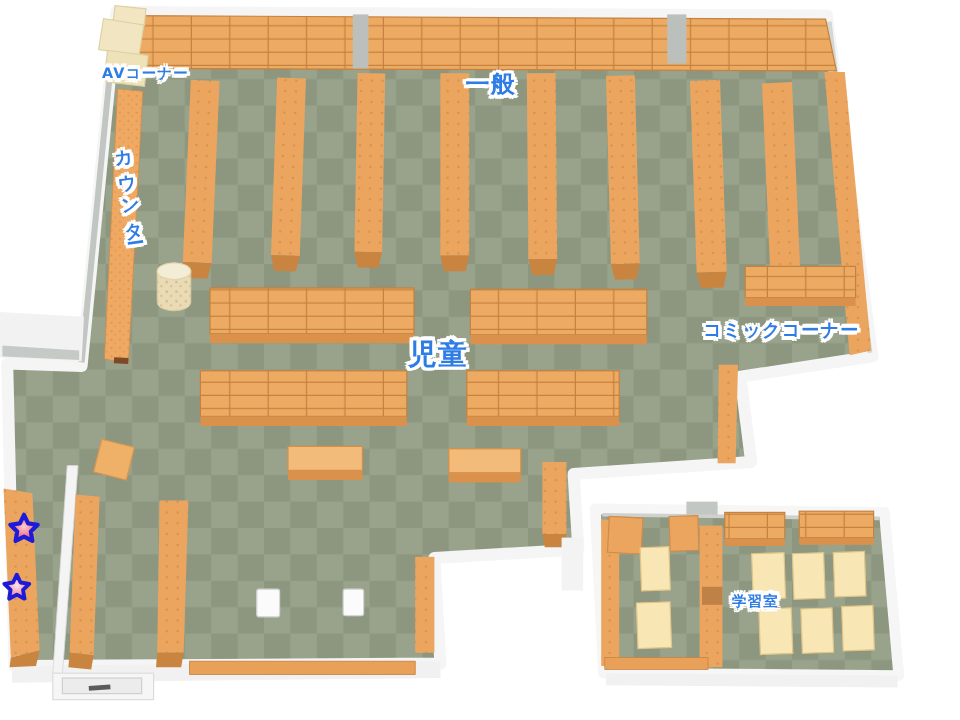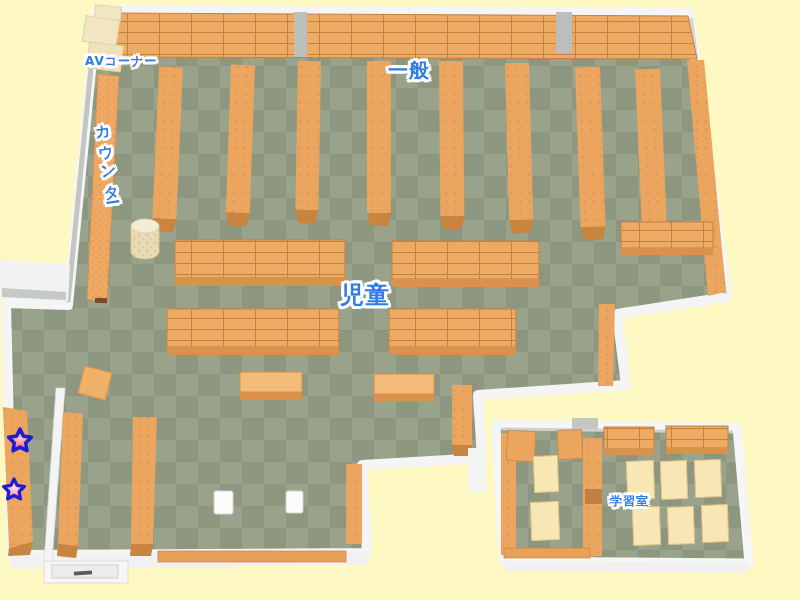--- a/index.html
+++ b/index.html
@@ -1,16 +1,16 @@
 <!DOCTYPE html>
 <html><head>
 <meta charset="utf-8">
 <style>
   html,body{margin:0;padding:0;background:#000;}
-  .stage{position:relative;width:800px;height:600px;background:#fef9c3;overflow:hidden;
+  .stage{position:relative;width:800px;height:600px;background:#ffffff;overflow:hidden;
          font-family:"DejaVu Sans",sans-serif;}
   .stage svg{position:absolute;left:0;top:0;}
   .maplabel{
     position:absolute;font-weight:bold;color:#2e7ce6;white-space:nowrap;line-height:1.05;
     letter-spacing:1px;
     text-shadow:
       -2px -2px 0 #fff, -2px 2px 0 #fff, 2px -2px 0 #fff, 2px 2px 0 #fff,
       -3px 0 0 #fff, 3px 0 0 #fff, 0 -3px 0 #fff, 0 3px 0 #fff,
       -3px -2px 0 #fff, 3px 2px 0 #fff, -2px 3px 0 #fff, 2px -3px 0 #fff;
   }
@@ -241,14 +241,15 @@
       <rect x="668" y="507" width="26" height="37" transform="rotate(-2 681 525)"></rect>
       <rect x="702" y="505" width="26" height="37" transform="rotate(-2 715 523)"></rect>
     </g>
   </g>
 </svg>
 
   <div class="maplabel lbl-av">AVコーナー</div>
   <div class="maplabel lbl-general">一般</div>
   <div class="maplabel lbl-counter">カウンター</div>
   <div class="maplabel lbl-children">児童</div>
+  <div class="maplabel lbl-comic">コミックコーナー</div>
   <div class="maplabel lbl-study">学習室</div>
 </div>
 
 </body></html>

